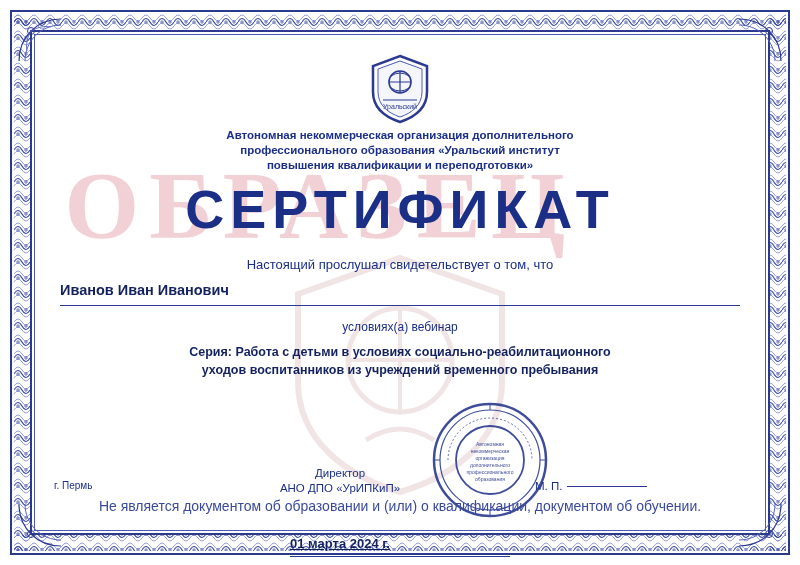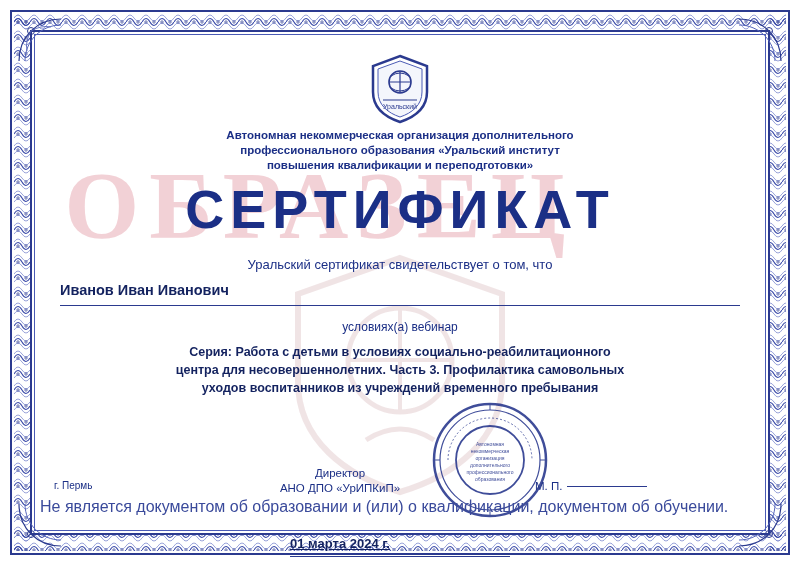--- a/index.html
+++ b/index.html
@@ -200,23 +200,23 @@
     width: 80px;
     border-bottom: 1px solid #2b3a8f;
     margin-left: 5px;
     vertical-align: 3px;
   }
 
   .disclaimer {
     position: absolute;
     top: 458px;
     left: 0; right: 0;
-    text-align: left;
+    text-align: center;
     color: #3a4a9b;
-    font-size: 16px;
+    font-size: 14px;
   }
 
   .datebox {
     position: absolute;
     left: 50%;
     transform: translateX(-50%);
     bottom: 8px;
     width: 220px;
     text-align: left;
     color: #13225f;
@@ -297,29 +297,28 @@
     </svg>
 
     <div class="org">
       <div>Автономная некоммерческая организация дополнительного</div>
       <div>профессионального образования «Уральский институт</div>
       <div>повышения квалификации и переподготовки»</div>
     </div>
 
     <div class="title">СЕРТИФИКАТ</div>
 
-    <div class="subtitle">Уральский сертификат свидетельствует о том, что</div>
+    <div class="subtitle">Настоящий прослушал свидетельствует о том, что</div>
 
     <div class="recipient">Иванов Иван Иванович</div>
 
     <div class="role">условиях(а) вебинар</div>
 
     <div class="course">
       <div>Серия: Работа с детьми в условиях социально-реабилитационного</div>
-      <div>центра для несовершеннолетних. Часть 3. Профилактика самовольных</div>
       <div>уходов воспитанников из учреждений временного пребывания</div>
     </div>
 
     <svg class="stamp" viewBox="0 0 120 120" aria-hidden="true">
       <circle cx="60" cy="60" r="56" fill="none" stroke="#2b3a8f" stroke-width="2.5"></circle>
       <circle cx="60" cy="60" r="50" fill="none" stroke="#2b3a8f" stroke-width="1.2"></circle>
       <circle cx="60" cy="60" r="34" fill="none" stroke="#2b3a8f" stroke-width="1.8"></circle>
       <g stroke="#2b3a8f" stroke-width="1">
         <path d="M60 4 v6 M60 110 v6 M4 60 h6 M110 60 h6"></path>
       </g>

